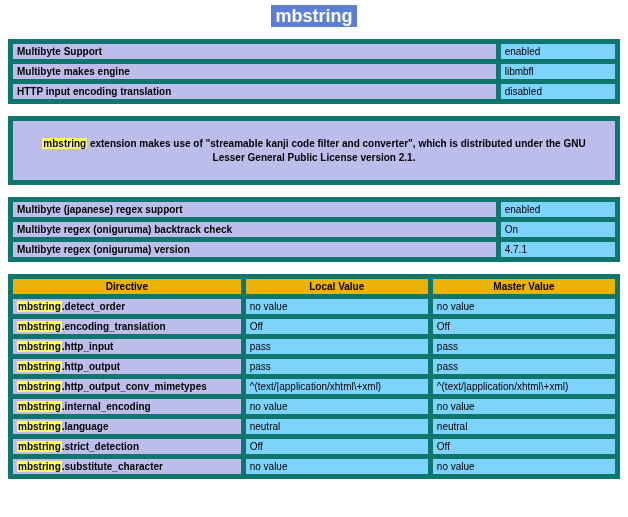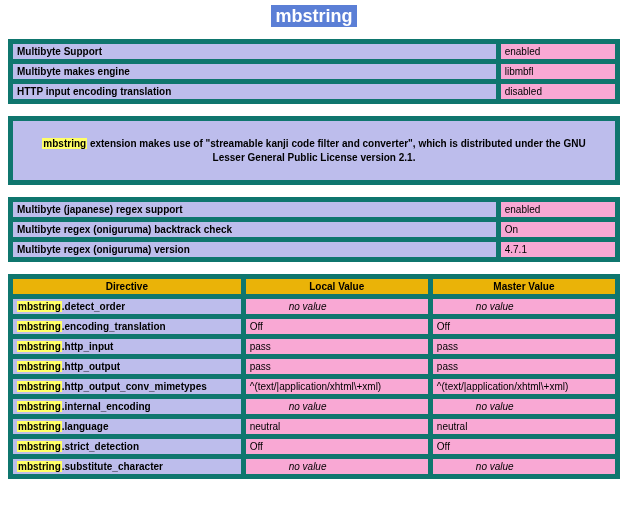--- a/index.html
+++ b/index.html
@@ -41,36 +41,34 @@
   th {
     background: #eab308;
     font-weight: bold;
     text-align: center;
   }
   td.e {
     background: #bdbdec;
     font-weight: bold;
   }
   td.v {
-    background: #f9a8d4;
+    background: #7dd3fc;
   }
   .hl {
     background: #ffff66;
     padding: 0 1px;
   }
   .note-table td {
     background: #bdbdec;
     text-align: center;
     font-weight: bold;
     padding: 16px 16px;
     line-height: 1.35;
   }
   .novalue {
-    font-style: italic;
-    margin-left: 39px;
   }
   .col-narrow { width: 492px; }
   .col-val { width: 120px; }
   .col-dir { width: 234px; }
   .col-lv  { width: 189px; }
   .col-mv  { width: 189px; }
 </style>
 </head>
 <body>
 

